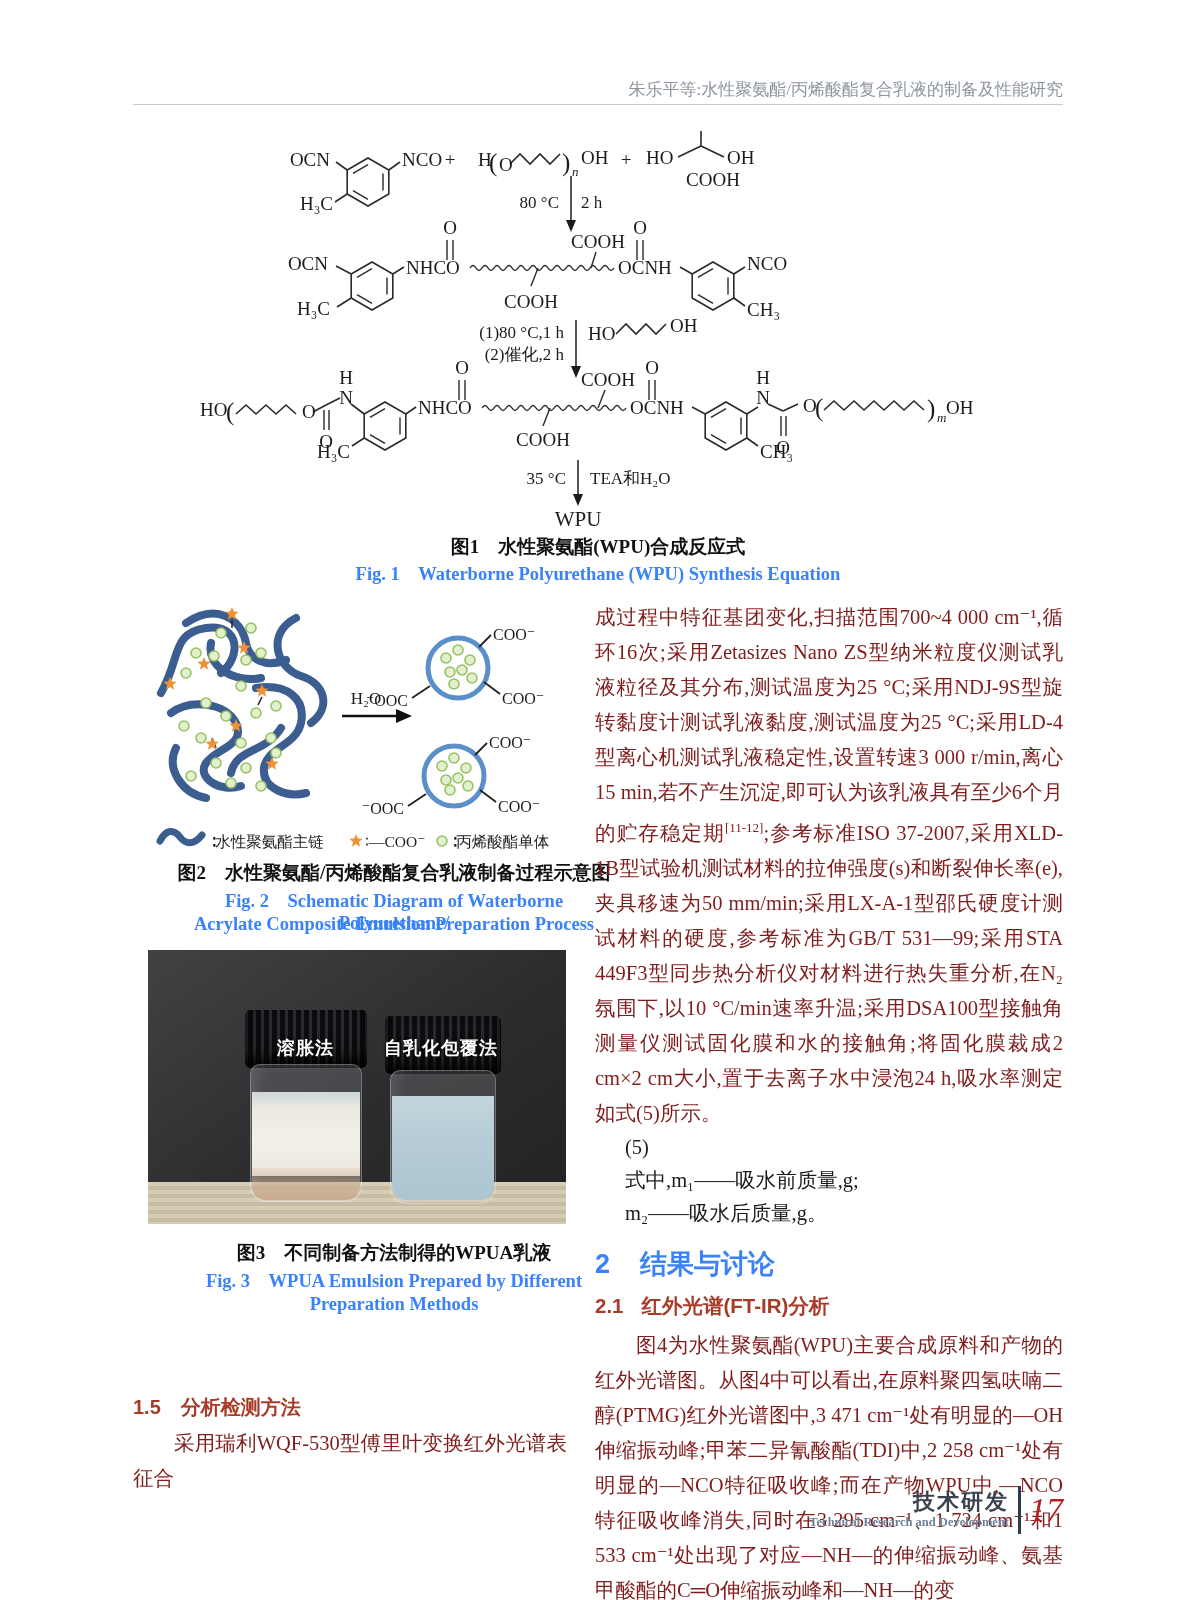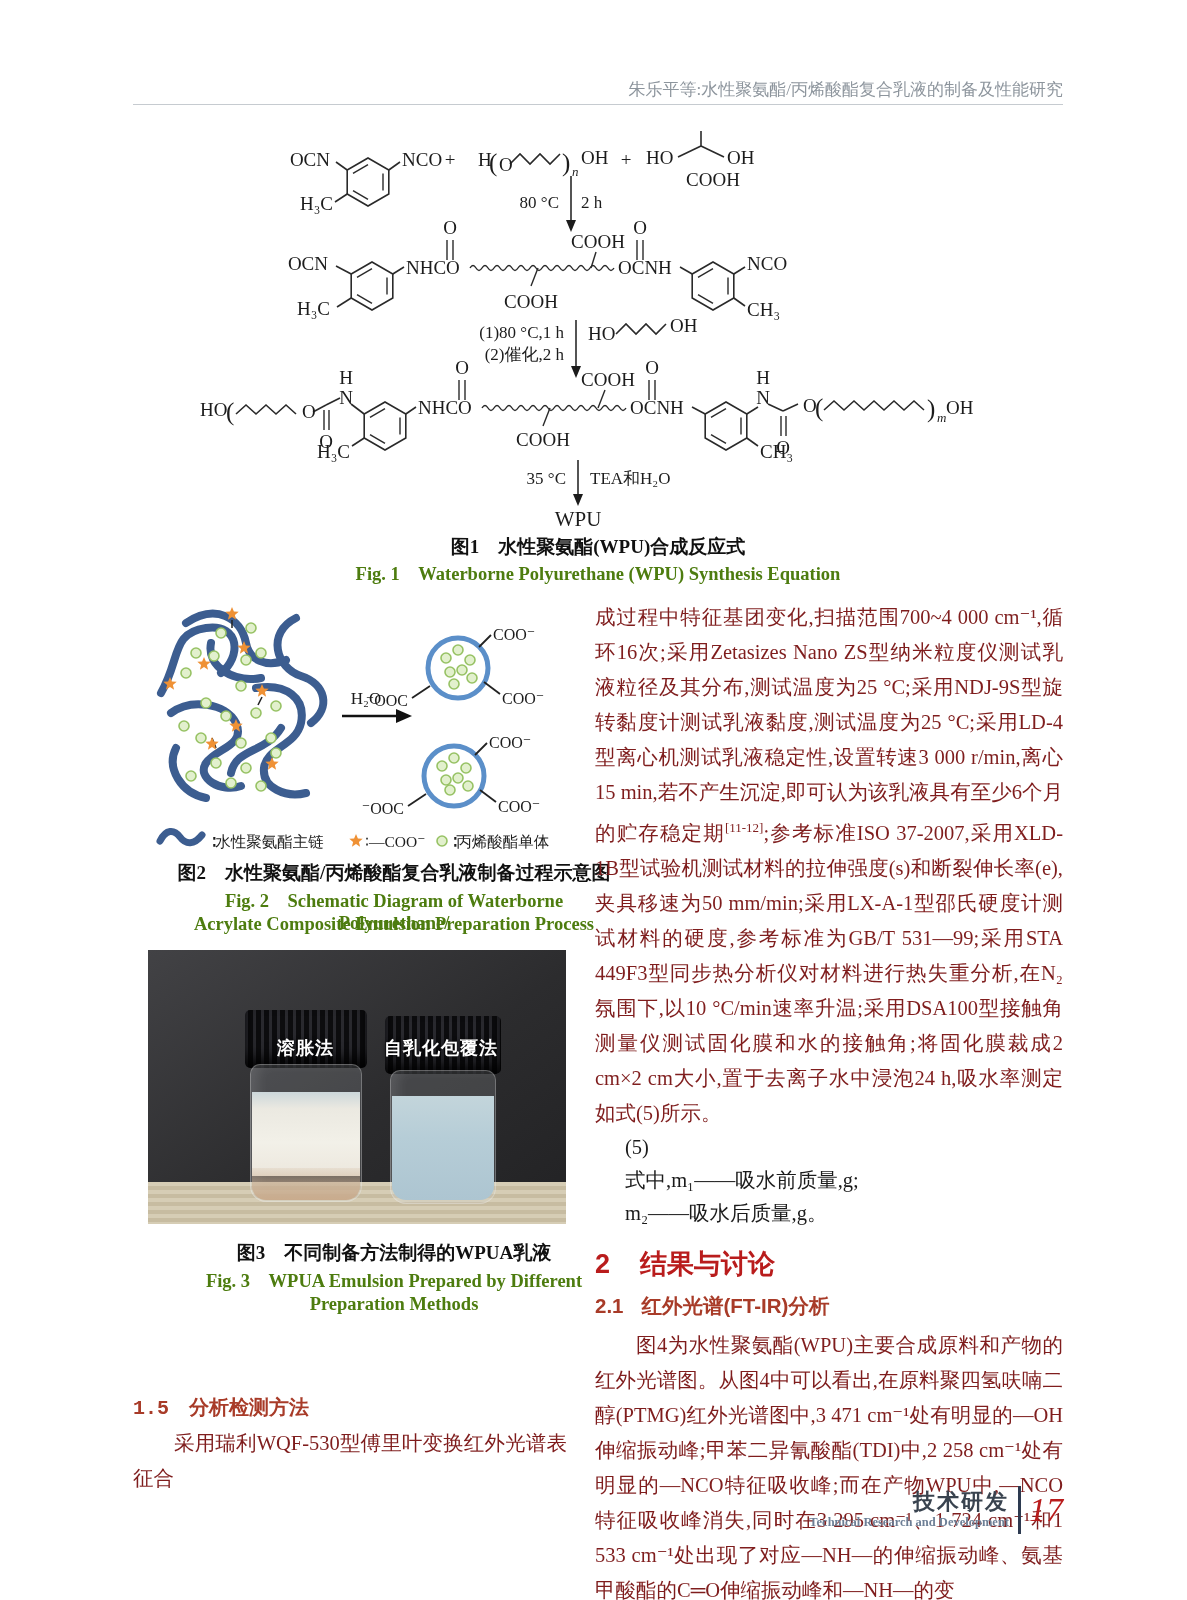--- a/index.html
+++ b/index.html
@@ -13,21 +13,21 @@
   .scheme{position:absolute;left:178px;top:124px;width:830px;height:406px;}
   svg text{fill:#1c1c1c;font-family:"Liberation Serif","DejaVu Serif",serif;}
   .bond{stroke:#2a2a2a;stroke-width:1.6;fill:none;}
   .thin{stroke:#2a2a2a;stroke-width:1.4;fill:none;}
   .cond{font-size:17px;}
   .chem{font-size:19px;}
   .paren{font-size:25px;}
   .subit{font-size:13px;font-style:italic;}
   
   .cap-zh{position:absolute;font-weight:bold;font-size:19px;color:#111;text-align:center;}
-  .cap-en{position:absolute;font-weight:bold;font-size:18.5px;color:#4d7c0f;text-align:center;}
+  .cap-en{position:absolute;font-weight:bold;font-size:18.5px;color:#3b82f6;text-align:center;}
   .full-center{left:133px;width:930px;}
   .left-center{left:133px;width:434px;margin-left:44px;}
   
   .fig2{position:absolute;left:146px;top:598px;width:422px;height:252px;}
   
   .photo{position:absolute;left:148px;top:950px;width:418px;height:274px;
          background:linear-gradient(145deg,#424245 0%,#2c2c2e 55%,#222224 100%);overflow:hidden;}
   .photo-table{position:absolute;left:0;bottom:0;width:100%;height:42px;
          background:repeating-linear-gradient(180deg,#d6cdb5 0 4px,#c7bca1 4px 8px);}
   .vial{position:absolute;}
@@ -49,23 +49,23 @@
          text-shadow:0 0 4px rgba(0,0,0,.8);}
   .label-l{left:129px;top:86px;}
   .label-r{left:236px;top:86px;}
   
   .body-p{margin:0;text-align:justify;font-size:20.5px;line-height:35px;color:#7f1d1d;}
   .indent{text-indent:2em;}
   .col-left-text{position:absolute;left:133px;width:434px;}
   .col-right{position:absolute;left:595px;top:600px;width:468px;}
   .h15{position:absolute;left:133px;top:1394px;margin:0;font-family:"Liberation Sans","DejaVu Sans",sans-serif;
        font-size:20px;font-weight:bold;color:#a83b28;}
-  .h15 .hnum{margin-right:20px;font-family:Liberation Mono, monospace;}
+  .h15 .hnum{margin-right:20px;}
   .h2red{margin:16px 0 10px;font-family:"Liberation Sans","DejaVu Sans",sans-serif;
-       font-size:27px;font-weight:bold;color:#b91c1c;}
+       font-size:27px;font-weight:bold;color:#3b82f6;}
   .h2red .hnum{margin-right:30px;}
   .h3red{margin:2px 0 8px;font-family:"Liberation Sans","DejaVu Sans",sans-serif;
        font-size:20.5px;font-weight:bold;color:#a83b28;}
   .h3red .hnum{margin-right:18px;}
   .formula-row{display:flex;justify-content:space-between;padding-left:30px;
        font-size:20.5px;line-height:33px;}
   .where-line{margin:0;padding-left:30px;font-size:20.5px;line-height:33px;}
   sup{font-size:13px;}
   
   .footer{position:absolute;top:1486px;left:663px;width:400px;display:flex;align-items:center;

